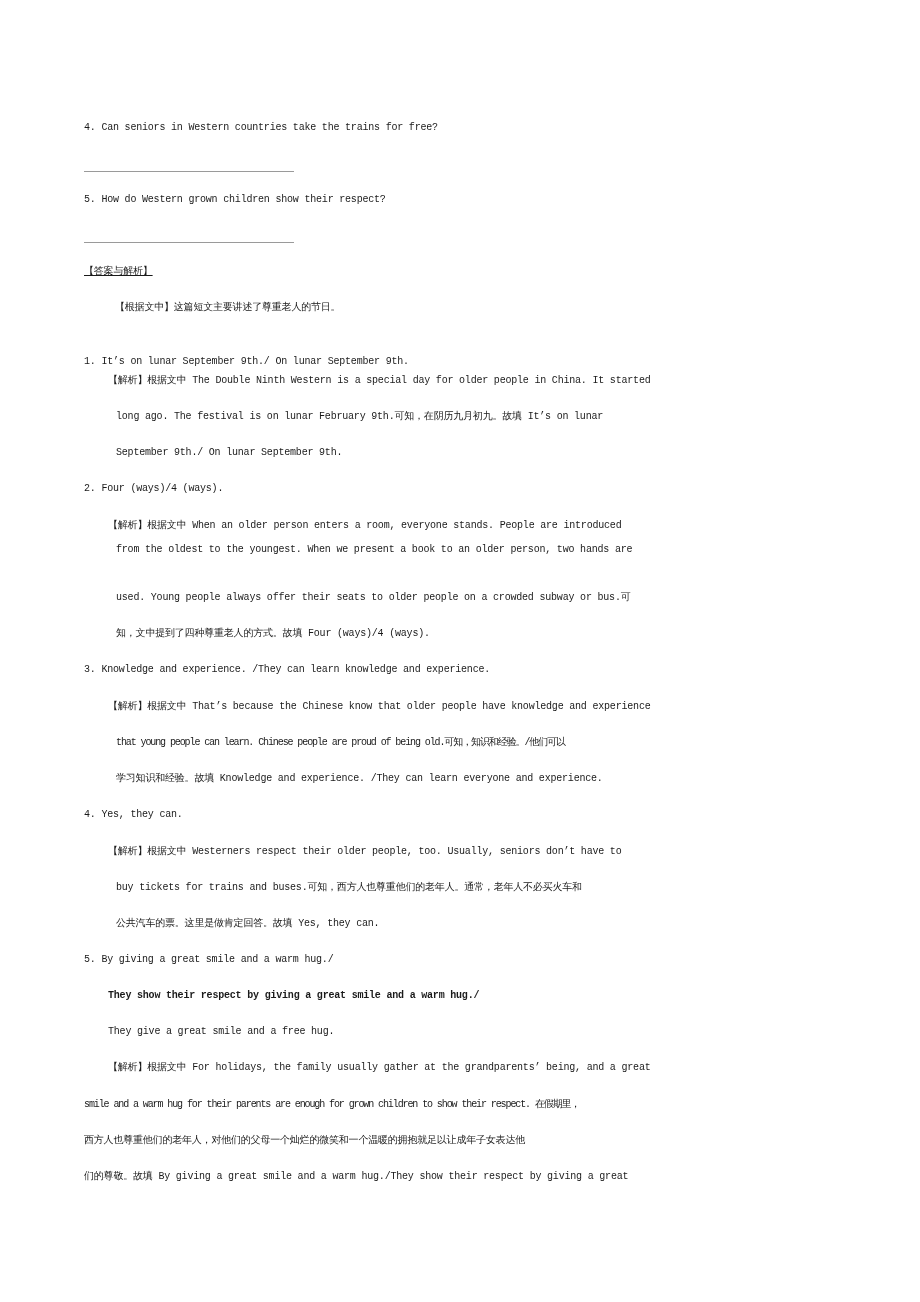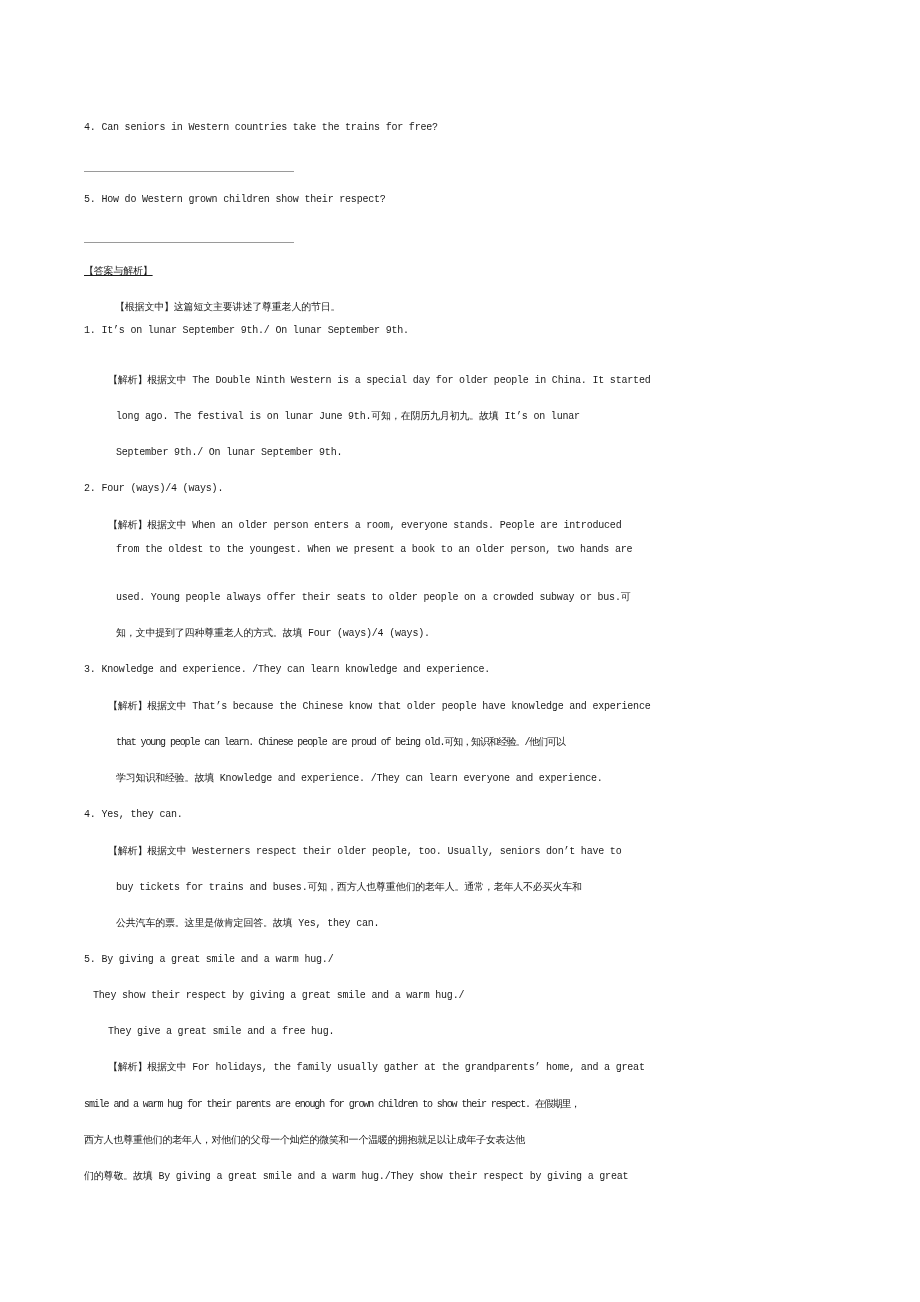--- a/index.html
+++ b/index.html
@@ -26,40 +26,40 @@
 <body>
 
 <div class="line" style="left:84px; top:118px;">4. Can seniors in Western countries take the trains for free?</div>
 <div class="rule" style="left:84px; top:171px; width:210px;"></div>
 <div class="line" style="left:84px; top:190px;">5. How do Western grown children show their respect?</div>
 <div class="rule" style="left:84px; top:242px; width:210px;"></div>
 
 <div class="line" style="left:84px; top:262px;text-decoration:underline;">【答案与解析】</div>
 <div class="line" style="left:115px; top:298px;">【根据文中】这篇短文主要讲述了尊重老人的节日。</div>
 
-<div class="line" style="left:84px; top:321px;text-align:center;">1. It’s on lunar September 9th./ On lunar September 9th.</div>
+<div class="line" style="left:84px; top:352px;text-align:center;">1. It’s on lunar September 9th./ On lunar September 9th.</div>
 <div class="line" style="left:108px; top:371px;">【解析】根据文中 The Double Ninth Western is a special day for older people in China. It started</div>
-<div class="line" style="left:116px; top:407px;">long ago. The festival is on lunar June 9th.可知，在阴历九月初九。故填 It’s on lunar</div>
+<div class="line" style="left:116px; top:407px;">long ago. The festival is on lunar February 9th.可知，在阴历九月初九。故填 It’s on lunar</div>
 <div class="line" style="left:116px; top:443px;">September 9th./ On lunar September 9th.</div>
 
 <div class="line" style="left:84px; top:479px;">2. Four (ways)/4 (ways).</div>
 <div class="line" style="left:108px; top:516px;">【解析】根据文中 When an older person enters a room, everyone stands. People are introduced</div>
 <div class="line" style="left:116px; top:540px;">from the oldest to the youngest. When we present a book to an older person, two hands are</div>
 <div class="line" style="left:116px; top:588px;">used. Young people always offer their seats to older people on a crowded subway or bus.可</div>
 <div class="line" style="left:116px; top:624px;">知，文中提到了四种尊重老人的方式。故填 Four (ways)/4 (ways).</div>
 
 <div class="line" style="left:84px; top:660px;">3. Knowledge and experience. /They can learn knowledge and experience.</div>
 <div class="line" style="left:108px; top:697px;">【解析】根据文中 That’s because the Chinese know that older people have knowledge and experience</div>
 <div class="line tight" style="left:116px; top:733px;">that young people can learn. Chinese people are proud of being old.可知，知识和经验。/他们可以</div>
 <div class="line" style="left:116px; top:769px;">学习知识和经验。故填 Knowledge and experience. /They can learn everyone and experience.</div>
 
 <div class="line" style="left:84px; top:805px;">4. Yes, they can.</div>
 <div class="line" style="left:108px; top:842px;">【解析】根据文中 Westerners respect their older people, too. Usually, seniors don’t have to</div>
 <div class="line" style="left:116px; top:878px;">buy tickets for trains and buses.可知，西方人也尊重他们的老年人。通常，老年人不必买火车和</div>
 <div class="line" style="left:116px; top:914px;">公共汽车的票。这里是做肯定回答。故填 Yes, they can.</div>
 
 <div class="line" style="left:84px; top:950px;">5. By giving a great smile and a warm hug./</div>
-<div class="line" style="left:93px; top:986px;">They show their respect by giving a great smile and a warm hug./</div>
+<div class="line" style="left:108px; top:986px;font-weight:bold;">They show their respect by giving a great smile and a warm hug./</div>
 <div class="line" style="left:108px; top:1022px;">They give a great smile and a free hug.</div>
-<div class="line" style="left:108px; top:1058px;">【解析】根据文中 For holidays, the family usually gather at the grandparents’ home, and a great</div>
+<div class="line" style="left:108px; top:1058px;">【解析】根据文中 For holidays, the family usually gather at the grandparents’ being, and a great</div>
 <div class="line tight" style="left:84px; top:1095px;">smile and a warm hug for their parents are enough for grown children to show their respect. 在假期里，</div>
 <div class="line" style="left:84px; top:1131px;">西方人也尊重他们的老年人，对他们的父母一个灿烂的微笑和一个温暖的拥抱就足以让成年子女表达他</div>
 <div class="line" style="left:84px; top:1167px;">们的尊敬。故填 By giving a great smile and a warm hug./They show their respect by giving a great</div>
 
 </body></html>

